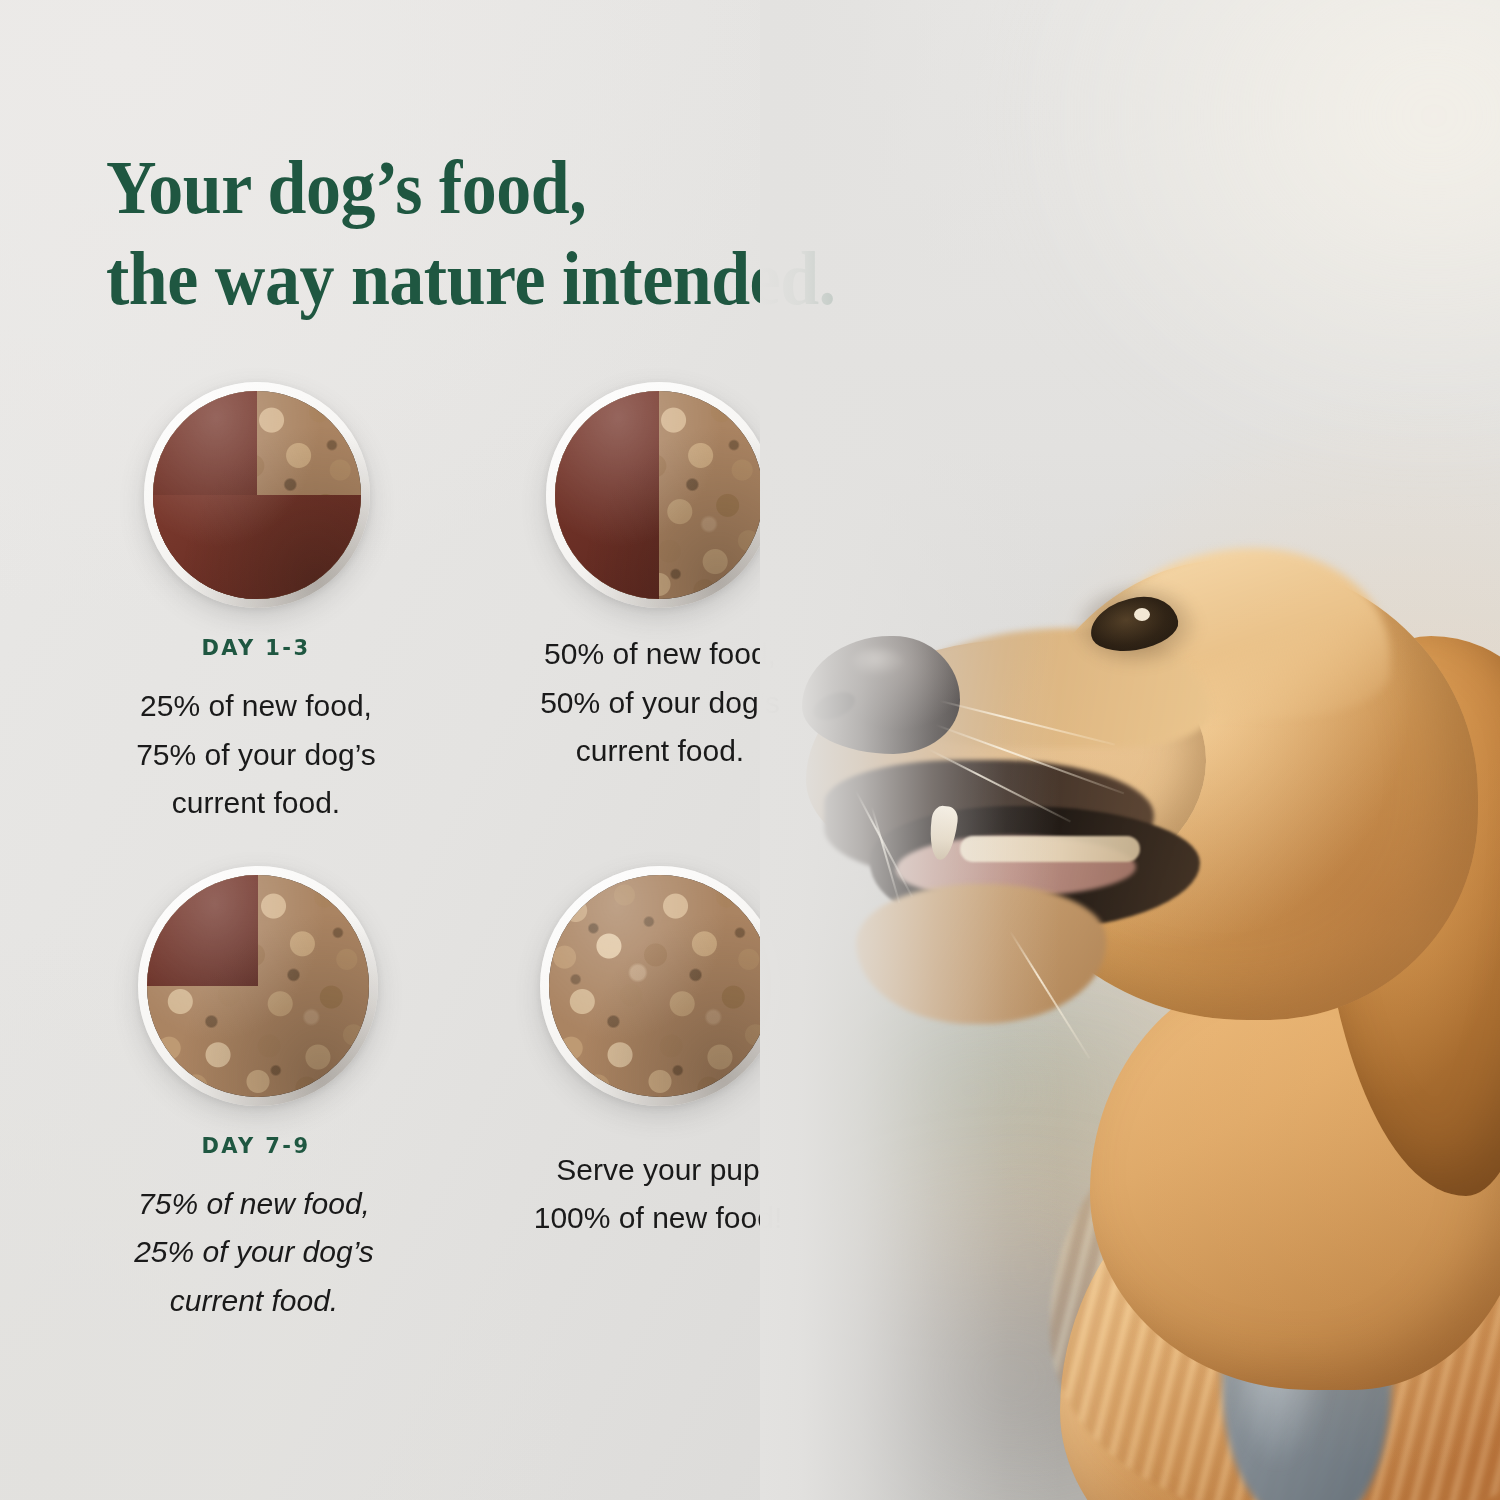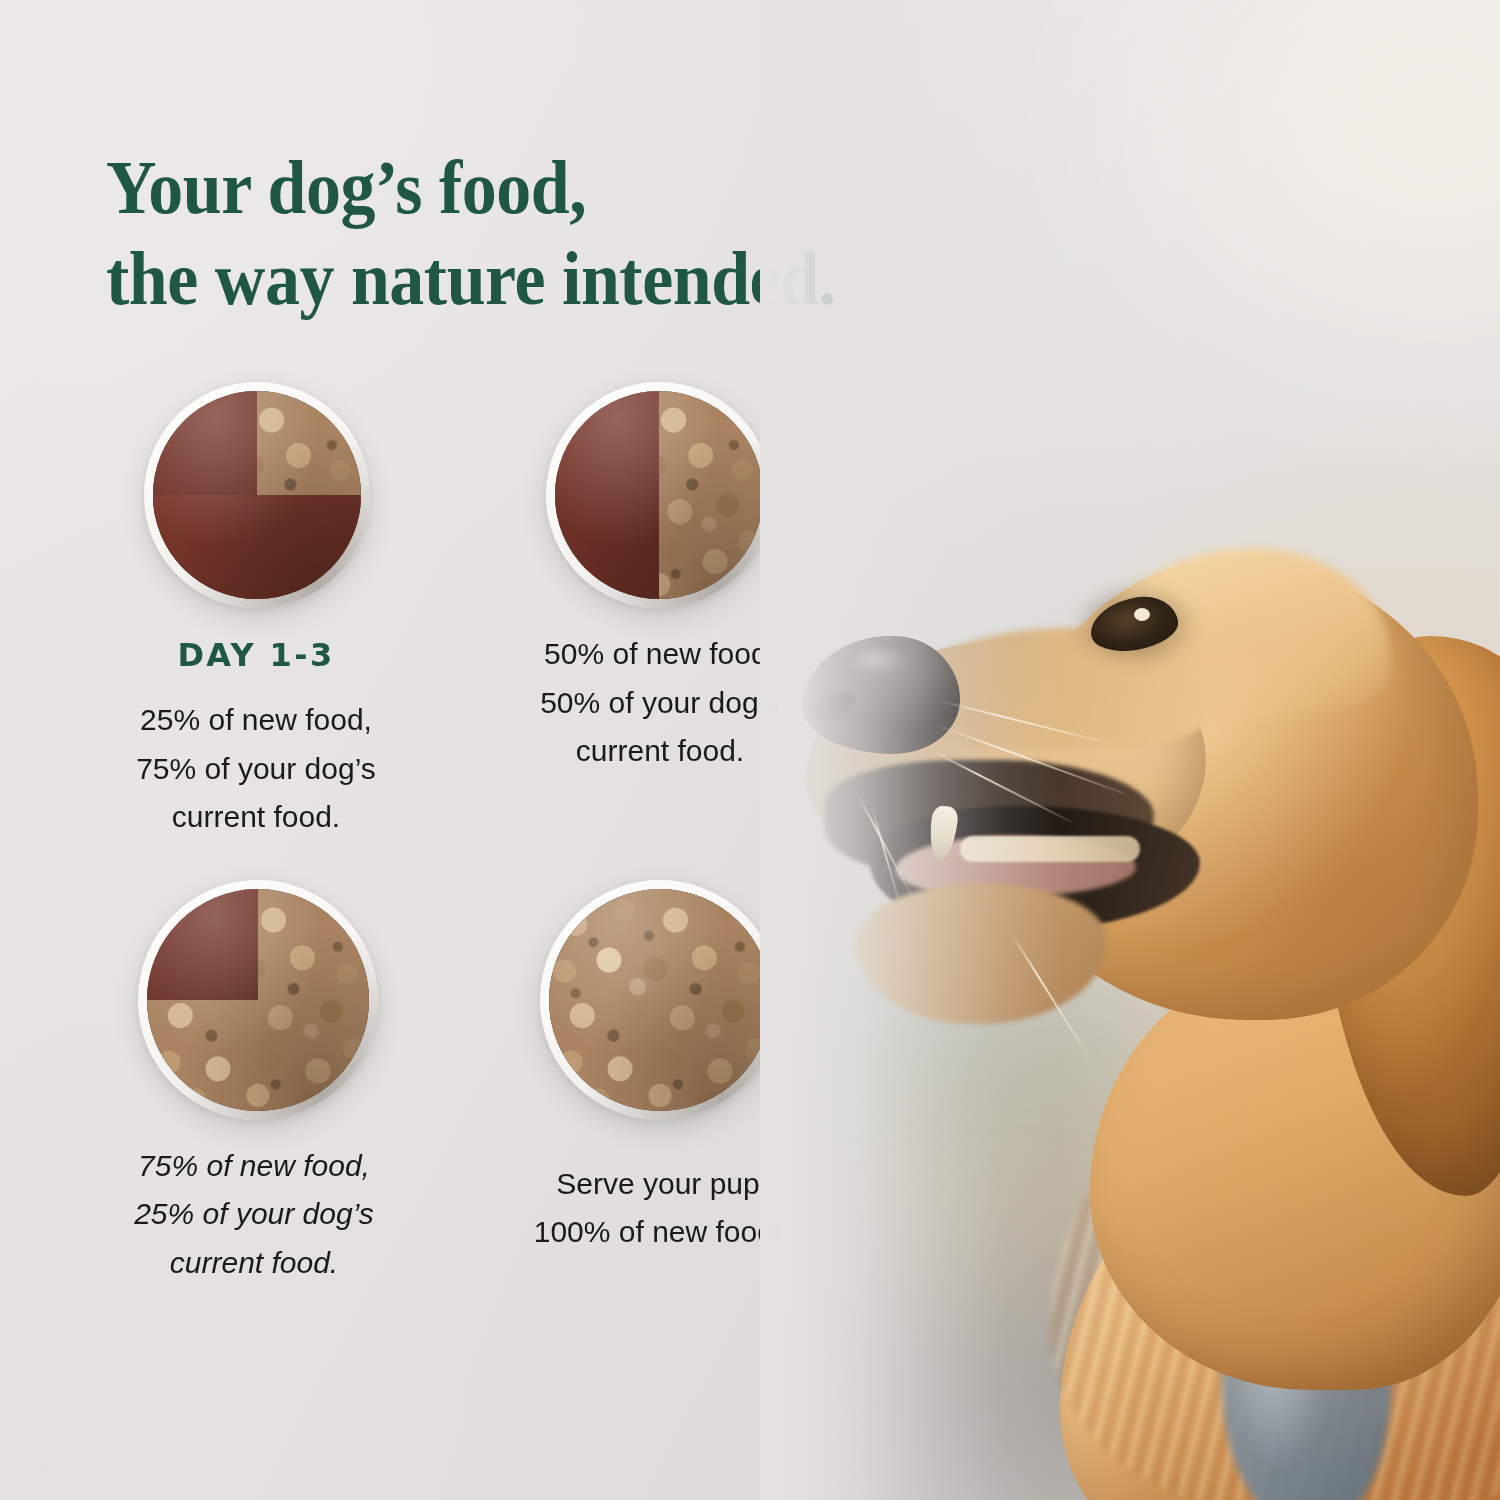--- a/index.html
+++ b/index.html
@@ -373,21 +373,21 @@
       radial-gradient(ellipse at 32% 16%, rgba(255,255,255,.24) 0%, rgba(255,255,255,0) 48%),
       radial-gradient(ellipse at 76% 88%, rgba(40,28,18,.30) 0%, rgba(40,28,18,0) 55%);
     pointer-events:none;
   }
 
   
   .day {
     margin-top:28px;
     font-family:"DejaVu Sans", sans-serif;
     font-weight:700;
-    font-size:32px;
+    font-size:21px;
     letter-spacing:2.4px;
     color:#1f5741;
     text-align:center;
     width:272px;
     margin-left:0;
   }
   .desc {
     margin-top:22px;
     font-family:"Liberation Sans", sans-serif;
     font-weight:400;
@@ -493,20 +493,21 @@
 
     <div class="step">
       <div class="bowl-wrap">
         <div class="bowl"></div>
         <div class="bowl-inner">
           <div class="kibble"></div>
           <div class="maroon solid m-q-tl"></div>
         </div>
         <div class="bowl-shade"></div>
       </div>
+      <div class="day">DAY 7-9</div>
       <div class="desc">75% of new food,
 25% of your dog’s
 current food.</div>
     </div>
 
     <div class="step">
       <div class="bowl-wrap">
         <div class="bowl"></div>
         <div class="bowl-inner">
           <div class="kibble"></div>

